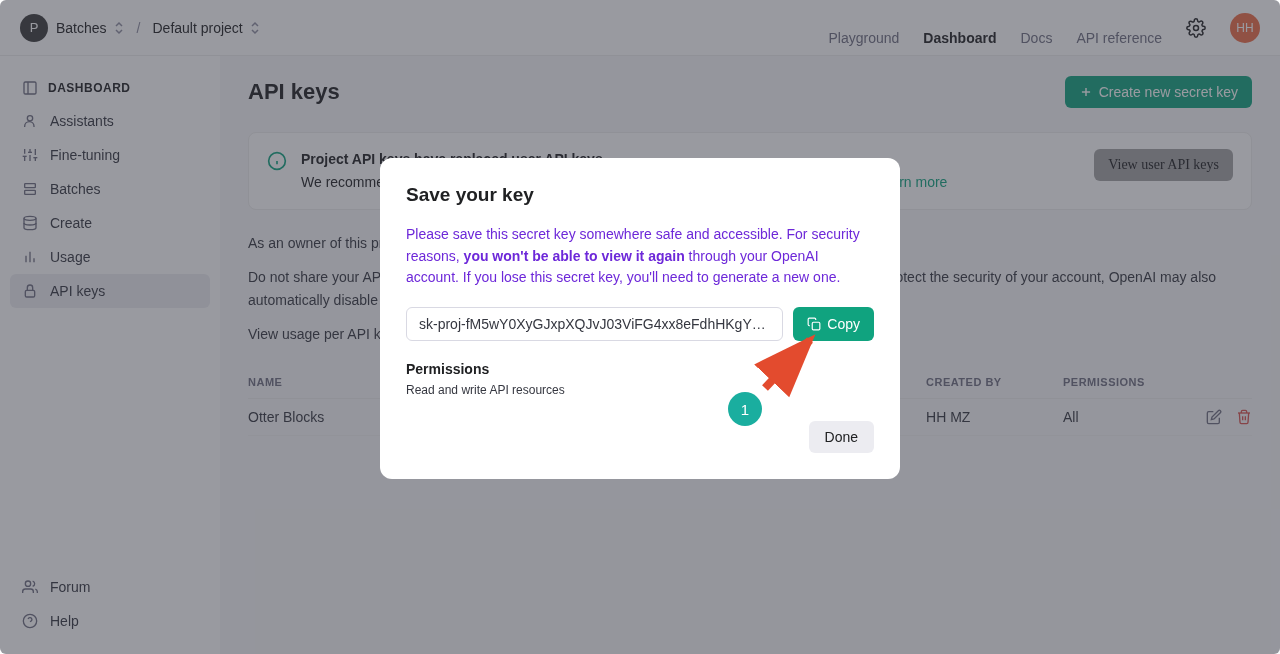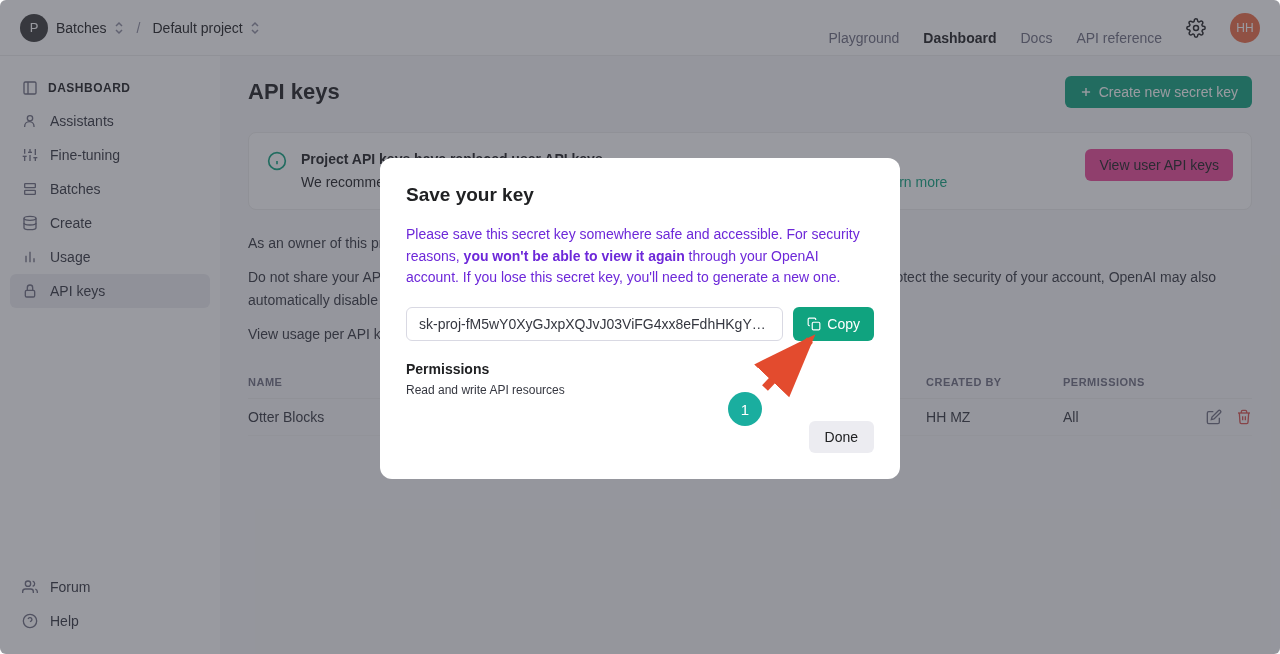--- a/index.html
+++ b/index.html
@@ -26,21 +26,21 @@
 .sidebar-item.active { background: #ececf1; font-weight: 500; }
 .sidebar-icon { width: 16px; height: 16px; color: #6e6e80; display: flex; align-items: center; justify-content: center; flex-shrink: 0; }
 .sidebar-spacer { flex: 1; }
 
 
 .main { flex: 1; padding: 20px 28px; overflow-y: auto; }
 .page-header { display: flex; align-items: center; justify-content: space-between; margin-bottom: 24px; }
 .page-title { font-size: 22px; font-weight: 600; }
 .btn { display: inline-flex; align-items: center; gap: 6px; padding: 8px 14px; border-radius: 6px; font-size: 14px; font-weight: 500; cursor: pointer; border: none; }
 .btn-primary { background: #10a37f; color: #fff; }
-.btn-secondary { background: #ec4899; color: #202123; }
+.btn-secondary { background: #a3a3a3; color: #202123; font-family: Liberation Serif, serif; }
 
 .info-banner { background: #fff; border: 1px solid #ececec; border-radius: 8px; padding: 16px 18px; display: flex; align-items: flex-start; gap: 14px; margin-bottom: 22px; }
 .info-icon { color: #10a37f; flex-shrink: 0; margin-top: 2px; }
 .info-body { flex: 1; font-size: 14px; line-height: 1.5; }
 .info-body strong { font-weight: 600; display: block; margin-bottom: 2px; }
 .info-link { color: #10a37f; cursor: pointer; }
 
 .body-text { font-size: 14px; line-height: 1.6; margin-bottom: 12px; color: #353740; }
 
 .table { width: 100%; margin-top: 20px; }

